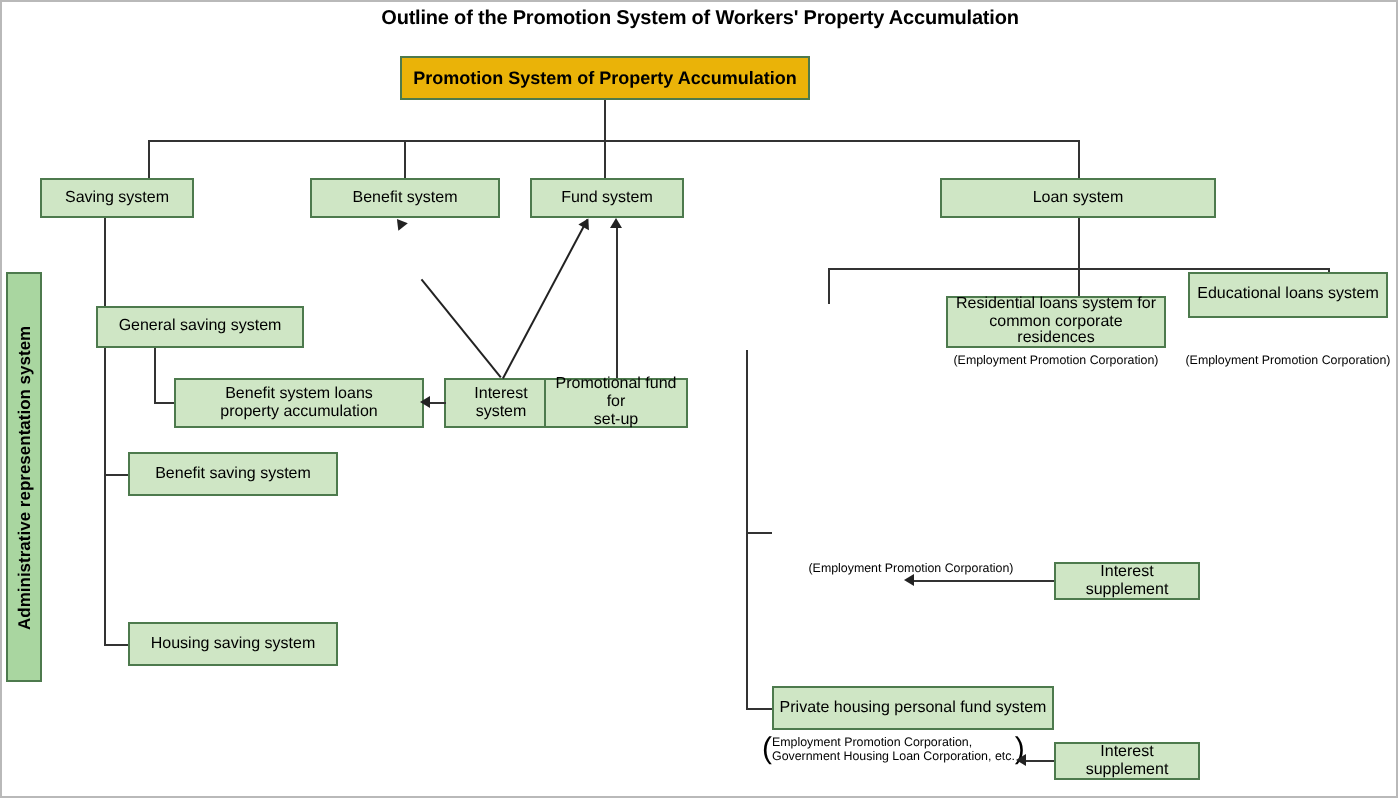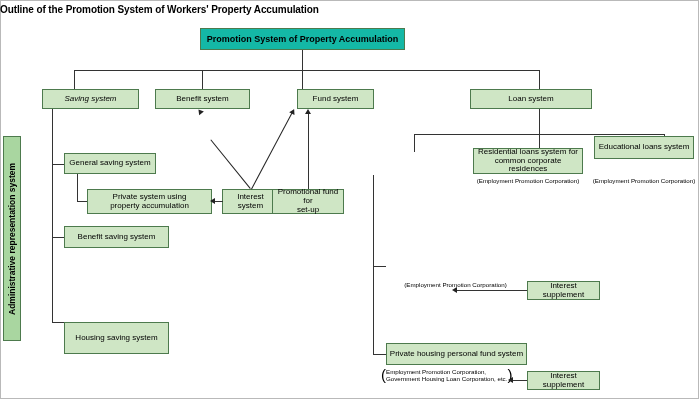--- a/index.html
+++ b/index.html
@@ -20,42 +20,42 @@
     left: 0; top: 0;
     width: 699px; height: 399px;
     border: 1px solid #b9b9b9;
     box-sizing: border-box;
     pointer-events: none;
   }
   .title {
     position: absolute;
     left: 0; top: 4px;
     width: 700px;
-    text-align: left;
+    text-align: center;
     font-size: 10px;
     font-weight: bold;
     color: #000;
     letter-spacing: -0.1px;
   }
   .box {
     position: absolute;
     box-sizing: border-box;
     background: #cfe6c5;
     border: 1px solid #4d7a4d;
     color: #000;
     display: flex;
     align-items: center;
     justify-content: center;
     text-align: center;
     font-size: 8px;
     line-height: 1.12;
     padding: 1px 2px;
   }
   .box.root {
-    background: #14b8a6;
+    background: #eab308;
     font-size: 9px;
     font-weight: bold;
     border-color: #4d7a4d;
   }
   .box.vertical {
     writing-mode: vertical-rl;
     transform: rotate(180deg);
     font-size: 8.5px;
     font-weight: bold;
     background: #a9d6a0;
@@ -119,57 +119,57 @@
 
   <div class="ln v" style="left:302px; top:50px; height:21px;"></div>
 
   <div class="ln h" style="left:74px; top:70px; width:466px;"></div>
 
   <div class="ln v" style="left:74px; top:70px; height:19px;"></div>
   <div class="ln v" style="left:202px; top:70px; height:19px;"></div>
   <div class="ln v" style="left:302px; top:70px; height:19px;"></div>
   <div class="ln v" style="left:539px; top:70px; height:19px;"></div>
 
-  <div class="box" style="left:42px; top:89px; width:97px; height:20px;font-style:italic;">
+  <div class="box" style="left:20px; top:89px; width:77px; height:20px;">
     <span>Saving system</span>
   </div>
   <div class="box" style="left:155px; top:89px; width:95px; height:20px;">
     <span>Benefit system</span>
   </div>
-  <div class="box" style="left:265px; top:89px; width:77px; height:20px;margin-left:32px;">
+  <div class="box" style="left:265px; top:89px; width:77px; height:20px;">
     <span>Fund system</span>
   </div>
-  <div class="box" style="left:470px; top:89px; width:122px; height:20px;">
+  <div class="box" style="left:470px; top:89px; width:138px; height:20px;">
     <span>Loan system</span>
   </div>
 
   <div class="box vertical" style="left:3px; top:136px; width:18px; height:205px;">
     <span>Administrative representation system</span>
   </div>
 
   <div class="ln v" style="left:52px; top:109px; height:214px;"></div>
   <div class="ln h" style="left:52px; top:164px; width:12px;"></div>
   <div class="ln h" style="left:52px; top:237px; width:12px;"></div>
   <div class="ln h" style="left:52px; top:322px; width:12px;"></div>
 
-  <div class="box" style="left:64px; top:153px; width:92px; height:21px;">
+  <div class="box" style="left:48px; top:153px; width:104px; height:21px;">
     <span>General saving system</span>
   </div>
   <div class="box" style="left:64px; top:226px; width:105px; height:22px;">
     <span>Benefit saving system</span>
   </div>
-  <div class="box" style="left:64px; top:311px; width:105px; height:32px;margin-top:11px;">
+  <div class="box" style="left:64px; top:311px; width:105px; height:22px;">
     <span>Housing saving system</span>
   </div>
 
   <div class="ln v" style="left:77px; top:174px; height:27px;"></div>
   <div class="ln h" style="left:77px; top:201px; width:10px;"></div>
 
   <div class="box" style="left:87px; top:189px; width:125px; height:25px; flex-direction:column;">
-    <span>Private system using</span>
+    <span>Benefit system loans</span>
     <span>property accumulation</span>
   </div>
 
   <div class="box" style="left:222px; top:189px; width:57px; height:25px; flex-direction:column;">
     <span>Interest</span>
     <span>system</span>
   </div>
 
   <div class="ln h" style="left:214px; top:201px; width:9px;"></div>
   <div class="arrowhead ar-left" style="left:210px; top:198px;"></div>

